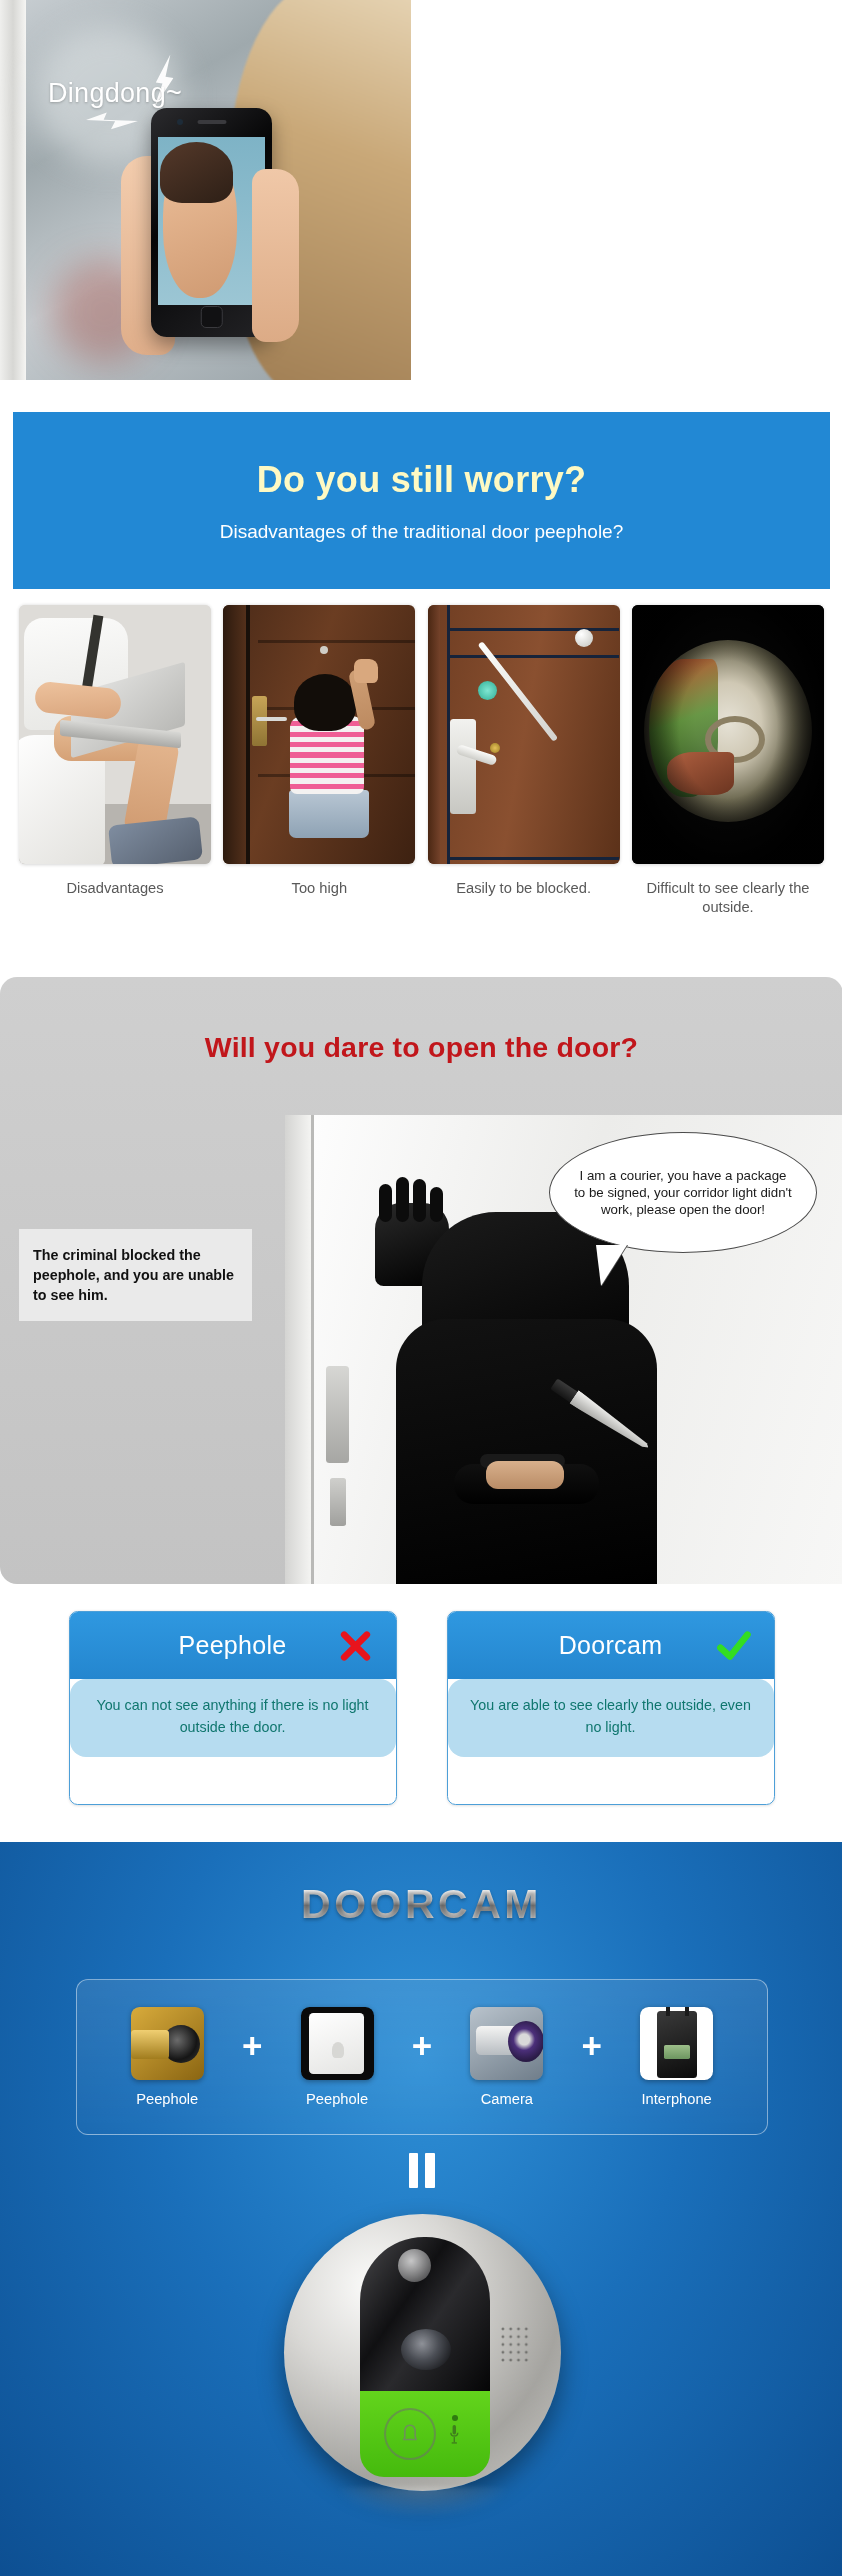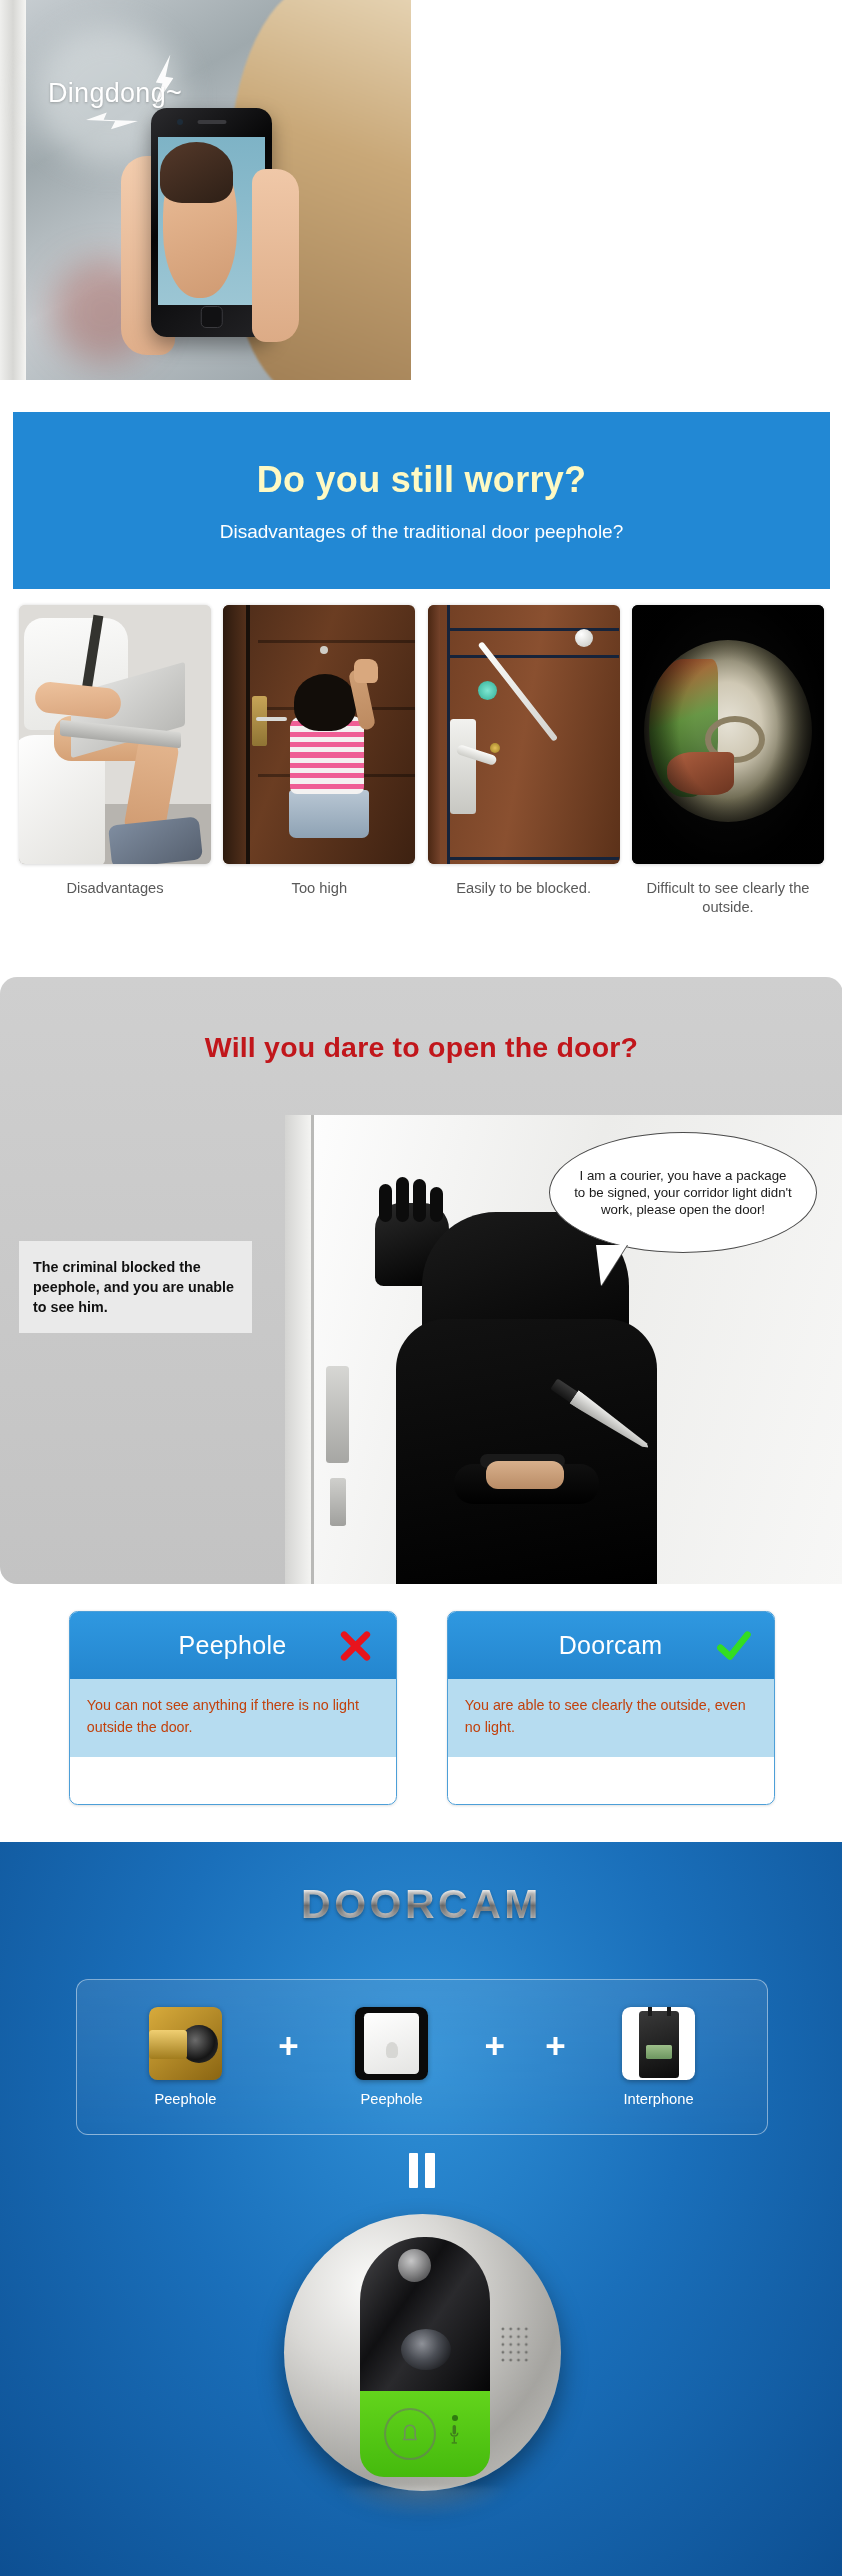--- a/index.html
+++ b/index.html
@@ -233,21 +233,21 @@
     background:linear-gradient(180deg,#d8b08c,#b98c66); border-radius:12px; }
   .sc-cuff { position:absolute; left:195px; top:339px; width:85px; height:14px;
     background:#1a1a1a; border-radius:7px; }
   .knife { position:absolute; left:259px; top:292px; width:114px; height:17.3px;
     transform:rotate(34deg); }
   .knife .blade { position:absolute; left:24px; top:0; width:90px; height:16.4px;
     background:linear-gradient(180deg,#f2f2f0,#a8a8a5);
     clip-path:polygon(0 0,96% 36%,100% 52%,94% 70%,0 100%); }
   .knife .hilt { position:absolute; left:0; top:1.7px; width:26px; height:13px;
     background:linear-gradient(180deg,#3a3a3a,#151515); border-radius:2.6px; }
-  .criminal-note { position:absolute; left:19px; top:264px; width:233px; padding:15.6px 14px;
+  .criminal-note { position:absolute; left:19px; top:252px; width:233px; padding:15.6px 14px;
     background:rgba(244,244,244,.78); color:#111; font-size:14.3px; font-weight:bold;
     line-height:1.42; }
   .sc-bubble { position:absolute; left:264px; top:17.3px; width:268px; height:121px;
     background:#fff; border:1.7px solid #4a4a4a; border-radius:50%;
     display:flex; align-items:center; justify-content:center; text-align:center;
     font-size:13.3px; line-height:1.3; color:#1a1a1a; padding:0 22.5px; z-index:7; }
   .sc-bubble-tail { position:absolute; left:311px; top:130px; width:0; height:0;
     border-left:5.2px solid transparent; border-right:26px solid transparent;
     border-top:41px solid #fff; z-index:8;
     filter:drop-shadow(1.7px 0.9px 0 #4a4a4a); }
@@ -255,22 +255,22 @@
   
   .compare { position:absolute; left:0; top:1611px; width:843px; height:194px;
     display:flex; justify-content:center; gap:50px; }
   .cmp { width:328px; border-radius:8.6px; overflow:hidden;
     border:0.9px solid #4d9fd8; box-shadow:0 0.9px 2.6px rgba(0,0,0,.12); }
   .cmp-head { height:67px; background:linear-gradient(180deg,#2f98e0,#2486cf);
     display:flex; align-items:center; justify-content:center; position:relative; }
   .cmp-head span.title { color:#fff; font-size:25px; letter-spacing:0.3px; }
   .mark { position:absolute; right:22.5px; top:50%; transform:translateY(-50%);
     width:35px; height:35px; }
-  .cmp-body { background:#b6dcf0; padding:14.7px 17.3px 17.3px; text-align:left;
-    font-size:14.3px; line-height:1.55; color:#c2410c; min-height:78px; }
+  .cmp-body { background:#b6dcf0; padding:14.7px 17.3px 17.3px; text-align:center;
+    font-size:14.3px; line-height:1.55; color:#0f766e; min-height:78px;border-radius:16px; }
 
   
   .product { position:absolute; left:0; top:1842px; width:843px; height:734px;
     background:radial-gradient(ellipse at 50% 30%,#2e8fd6 0%,#1a6fba 45%,#0d4f92 100%); }
   .prod-title { position:absolute; left:0; top:39px; width:843px; text-align:center;
     font-size:41px; font-weight:bold; letter-spacing:3.5px;
     background:linear-gradient(180deg,#ffffff 8%,#d8d8d8 42%,#8c8c8c 52%,#f2f2f2 86%);
     -webkit-background-clip:text; background-clip:text; color:transparent;
     text-shadow:0 1.7px 3.5px rgba(0,0,0,.28); }
   .eqbox { position:absolute; left:76px; top:137px; width:692px; height:156px;
@@ -516,20 +516,24 @@
 
       <div class="plus">+</div>
 
       <div class="eq-item">
         <div class="eq-img e2"></div>
         <div class="eq-label">Peephole</div>
       </div>
 
       <div class="plus">+</div>
 
+      <div class="eq-item">
+        <div class="eq-img e3"></div>
+        <div class="eq-label">Camera</div>
+      </div>
 
       <div class="plus">+</div>
 
       <div class="eq-item">
         <div class="eq-img e4">
           <div class="eq-ant"></div>
             <div class="eq-ant2"></div>
         </div>
         <div class="eq-label">Interphone</div>
       </div>

